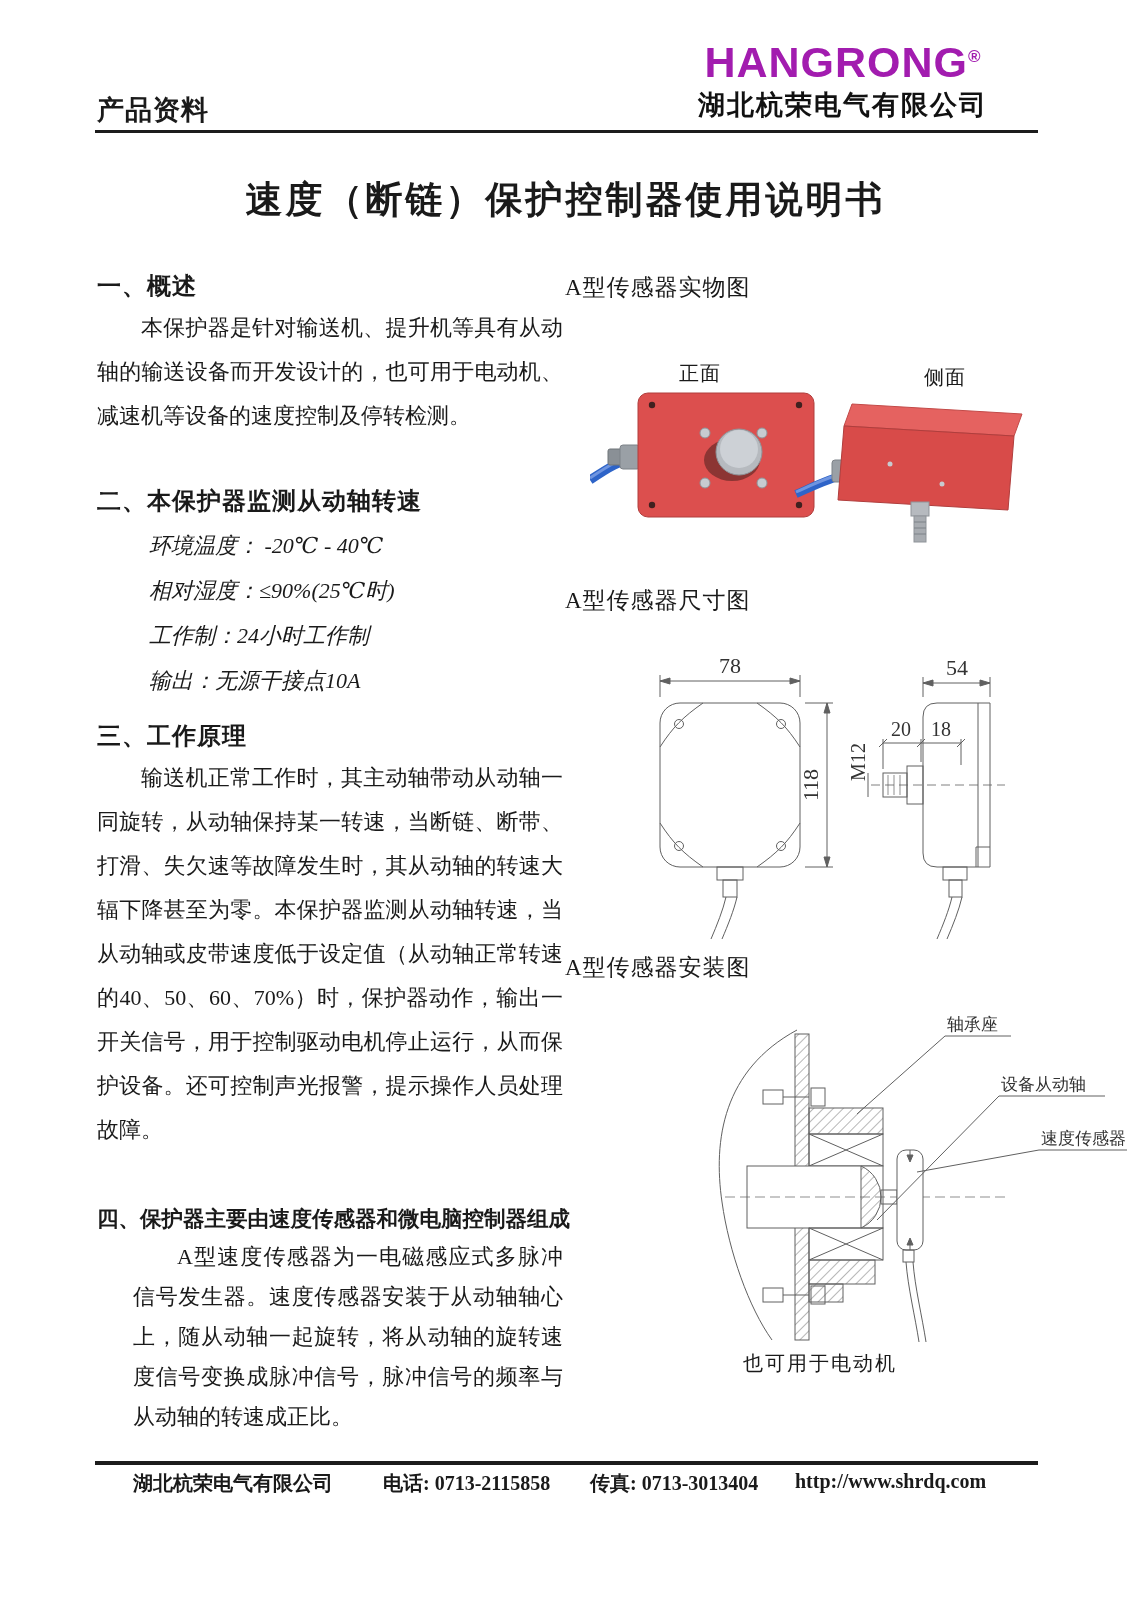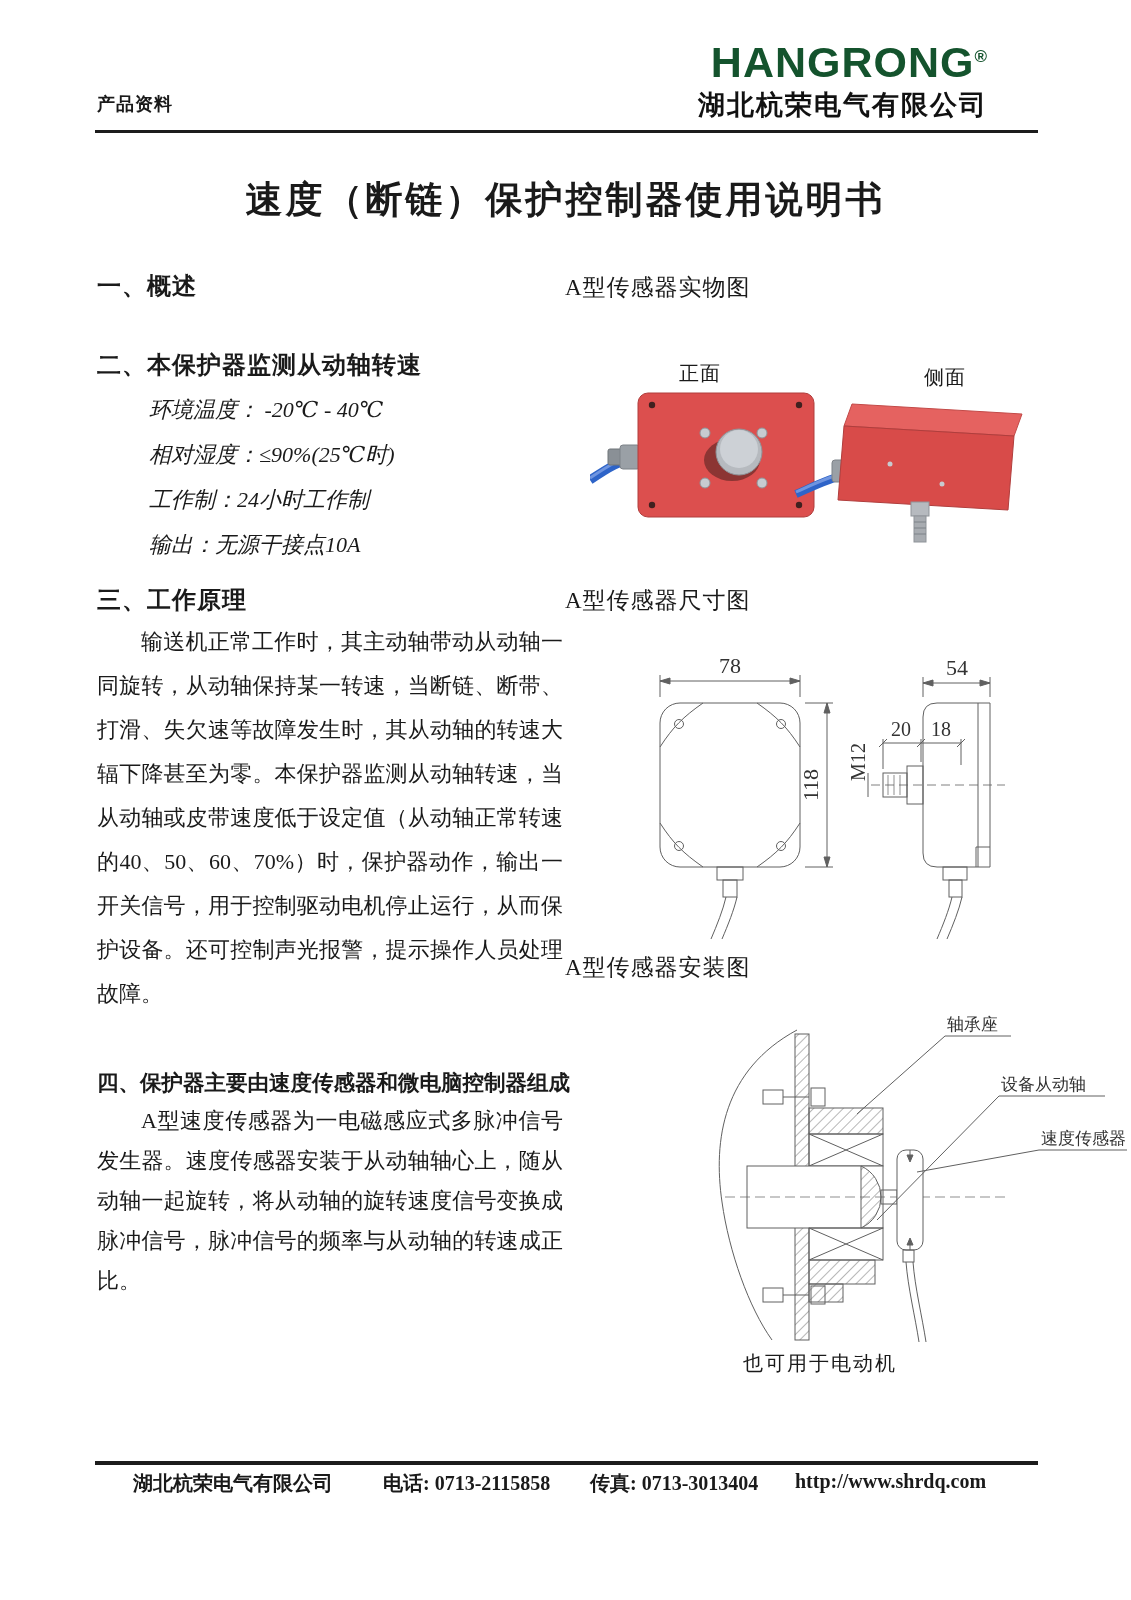--- a/index.html
+++ b/index.html
@@ -3,36 +3,36 @@
 <meta charset="utf-8">
 <style>
   html,body{margin:0;padding:0;background:#888;}
   .page{
     position:relative; width:1131px; height:1600px; margin:0 auto;
     background:#ffffff; overflow:hidden;
     font-family:"Liberation Serif","DejaVu Serif",serif; color:#1a1a1a;
   }
   .abs{position:absolute;}
   
-  .doc-type{left:97px; top:92px; font-size:18px; font-weight:600; letter-spacing:1px;}
+  .doc-type{left:97px; top:92px; font-size:27px; font-weight:600; letter-spacing:1px;}
   .header-rule{left:95px; top:130px; width:943px; height:3px; background:#1c1c1c;}
   .brand{right:143px; top:34px; text-align:right;}
   .brand-logo{font-family:"Liberation Sans","DejaVu Sans",sans-serif; font-weight:800;
-    font-size:43px; color:#14532d; letter-spacing:1px; line-height:46px;}
+    font-size:43px; color:#a21caf; letter-spacing:1px; line-height:46px;text-align:center;}
   .brand-reg{font-size:17px; vertical-align:super; font-weight:800;}
   .brand-company{font-size:27px; font-weight:700; letter-spacing:2px; margin-top:2px; color:#111;}
   
   .doc-title{left:0; top:175px; width:100%; text-align:center;
     font-size:37px; font-weight:700; letter-spacing:3px;}
   
   .col-left{left:97px; top:270px; width:466px;}
   .sec-h{font-size:24px; font-weight:700; letter-spacing:1px; white-space:nowrap;}
   .sec-h.tight{font-size:21.5px; letter-spacing:0;}
   .sec-p{font-size:22px; line-height:44px; text-align:justify; text-indent:2em; margin:4px 0 0 0;}
-  .sec-p.lh40{line-height:40px;}
+  .sec-p.lh40{line-height:40px;margin-left:36px;}
   .spec-list{margin-top:6px;font-style:italic;}
   .spec-line{font-size:22px; line-height:45px; padding-left:52px; white-space:nowrap;}
   .mt49{margin-top:47px;} .mt17{margin-top:17px;} .mt54{margin-top:52px;}
   
   .fig-h{font-size:23px; letter-spacing:1px;}
   .photo-label{font-size:20px; letter-spacing:1px;}
   .fig-caption{font-size:20px; letter-spacing:2px; text-align:center;}
   
   .footer-rule{left:95px; top:1461px; width:943px; height:4px; background:#1c1c1c;}
   .footer-item{top:1470px; font-size:20px; font-weight:600; white-space:nowrap;}
@@ -48,20 +48,21 @@
   <div class="abs brand">
     <div class="brand-logo"><span>HANGRONG</span><span class="brand-reg">®</span></div>
     <div class="brand-company">湖北杭荣电气有限公司</div>
   </div>
   <div class="abs header-rule"></div>
 
   <div class="abs doc-title">速度（断链）保护控制器使用说明书</div>
 
   <div class="abs col-left">
     <div class="sec-h">一、概述</div>
+    <p class="sec-p">本保护器是针对输送机、提升机等具有从动轴的输送设备而开发设计的，也可用于电动机、减速机等设备的速度控制及停转检测。</p>
 
     <div class="sec-h mt49">二、本保护器监测从动轴转速</div>
     <div class="spec-list">
       <div class="spec-line">环境温度：  -20℃ - 40℃</div>
       <div class="spec-line">相对湿度：≤90%(25℃时)</div>
       <div class="spec-line">工作制：24小时工作制</div>
       <div class="spec-line">输出：无源干接点10A</div>
     </div>
 
     <div class="sec-h mt17">三、工作原理</div>

